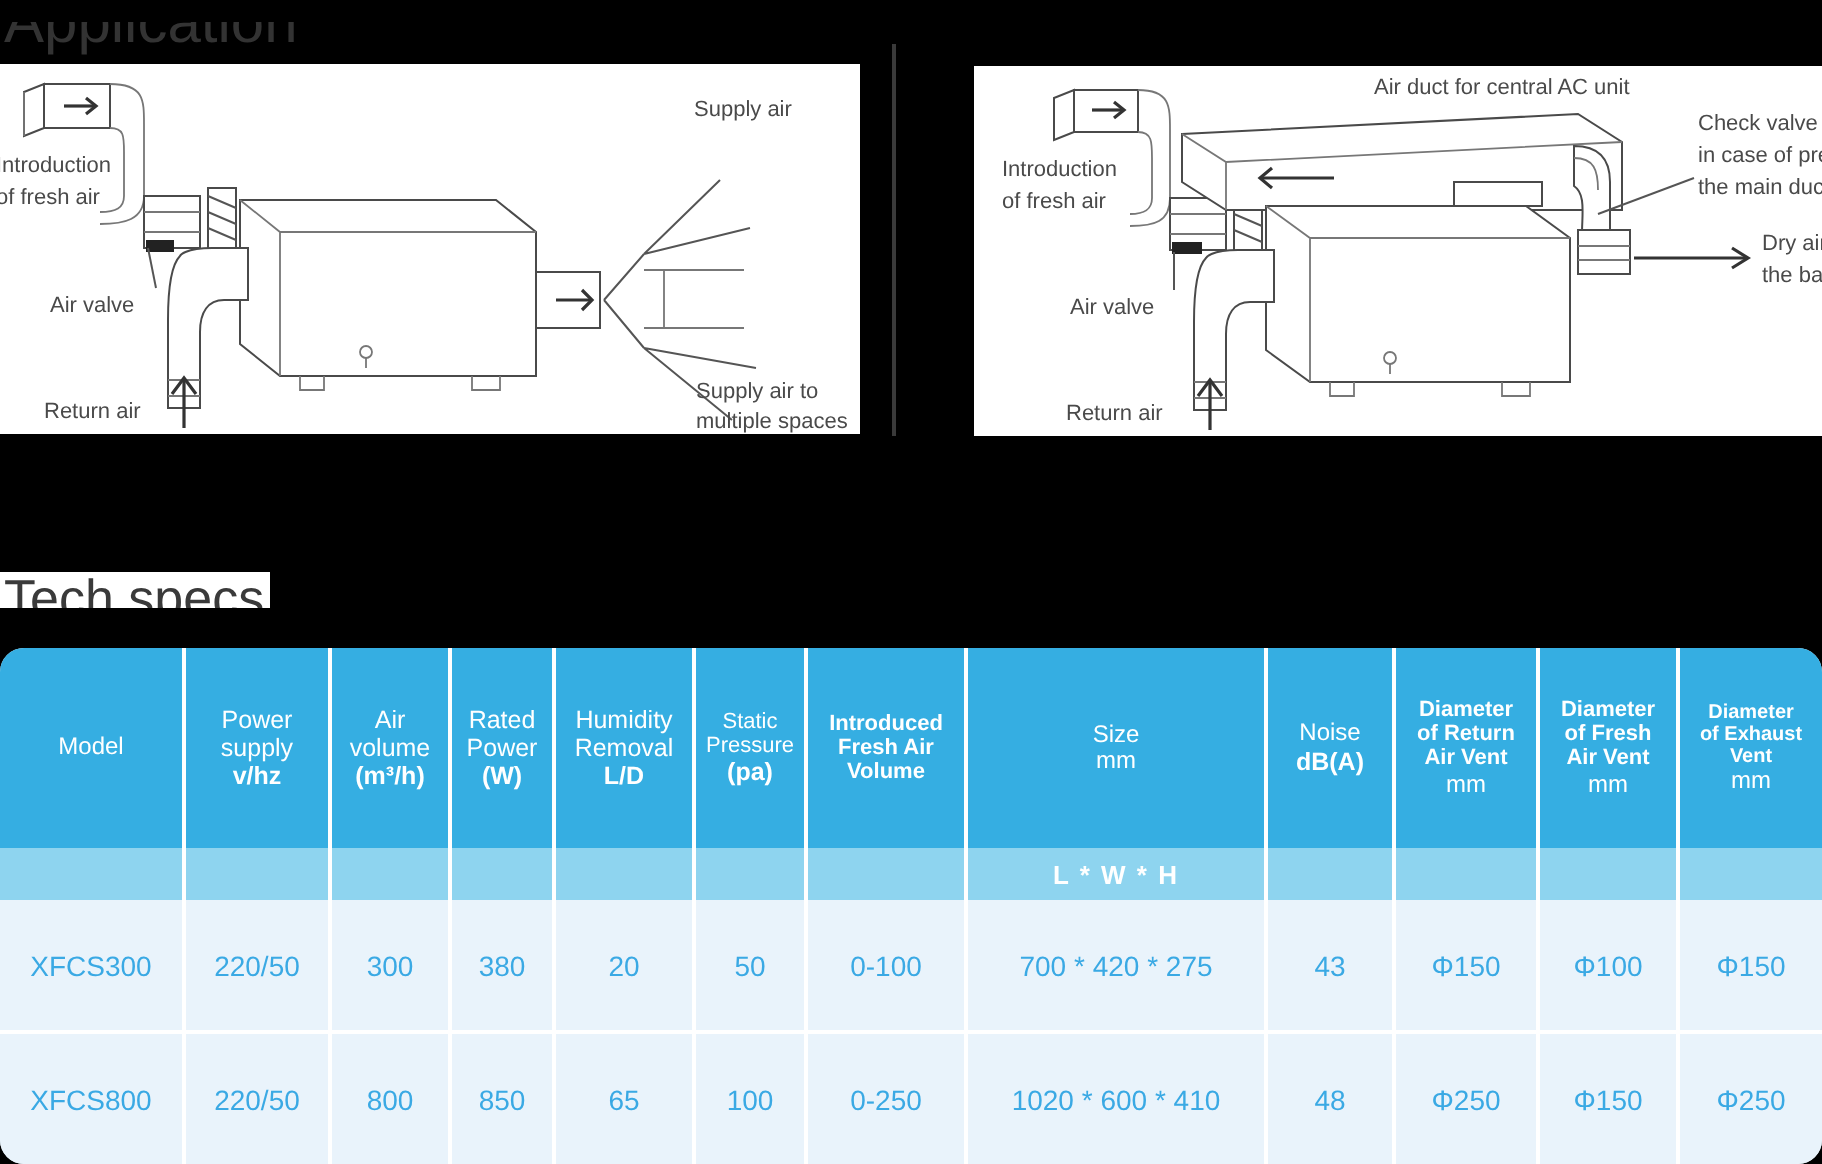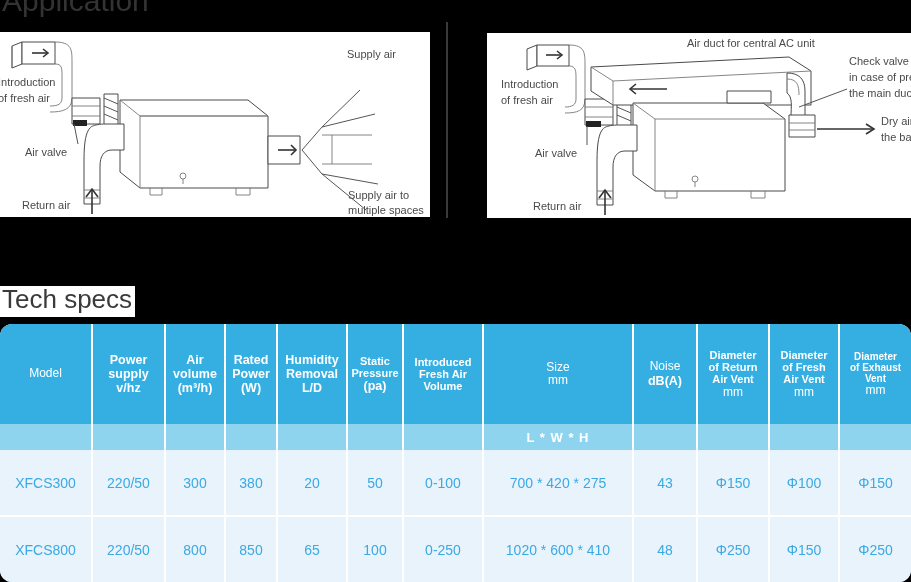--- a/index.html
+++ b/index.html
@@ -6,21 +6,21 @@
   body {
     width: 911px; height: 582px;
     background: #000000;
     font-family: "Liberation Sans", sans-serif;
     position: relative;
     overflow: hidden;
   }
 
   
   #page-title-clip {
-    position: absolute; left: 0; top: 0;
+    position: absolute; left: 0; top: 11px;
     width: 148px; height: 20px;
     overflow: hidden;
     padding-left: 36px;
   }
   #page-title-clip .title-text {
     position: absolute; left: 2px; top: -16px;
     font-size: 30px; color: #333333; font-weight: 400;
     white-space: nowrap;
   }
 
@@ -51,21 +51,21 @@
     fill: #4a4a4a;
   }
   .dline { stroke: #555; stroke-width: 1; fill: none; }
   .dshape { stroke: #4a4a4a; stroke-width: 1; fill: #ffffff; }
   .dshape-l { stroke: #777; stroke-width: 0.9; fill: none; }
   .darrow { stroke: #333; stroke-width: 1.6; fill: none; }
 
   
   #tech-specs-heading {
     position: absolute; left: 0px; top: 286px;
-    width: 135px; height: 31px;
+    width: 135px; height: 18px;
     background: #ffffff;
     overflow: hidden;
   }
   #tech-specs-heading .heading-text {
     position: absolute; left: 2px; top: -2px;
     font-size: 26px; color: #3a3a3a; font-weight: 400;
     white-space: nowrap;
   }
 
   
@@ -113,21 +113,21 @@
     font-weight: 400;
     border-bottom: 2px solid #ffffff;
   }
   tbody tr:last-child td { border-bottom: none; }
 
   .h-big   { font-size: 12px; font-weight: 400; }
   .h-med   { font-size: 12.5px; font-weight: 700; }
   .h-sm    { font-size: 11px;  font-weight: 700; }
   .h-xs    { font-size: 10px;  font-weight: 700; }
   .h-unit-lt { font-size: 12px; font-weight: 400; }
-  .h-plain { font-weight: 700; }
+  .h-plain { font-weight: 400; }
   .hdr-line { display: block; }
 </style>
 </head>
 <body>
 
 <div id="page-title-clip">
   <span class="title-text">Application</span>
 </div>
 
 <div class="panel-topbar" id="topbar-left"></div>

